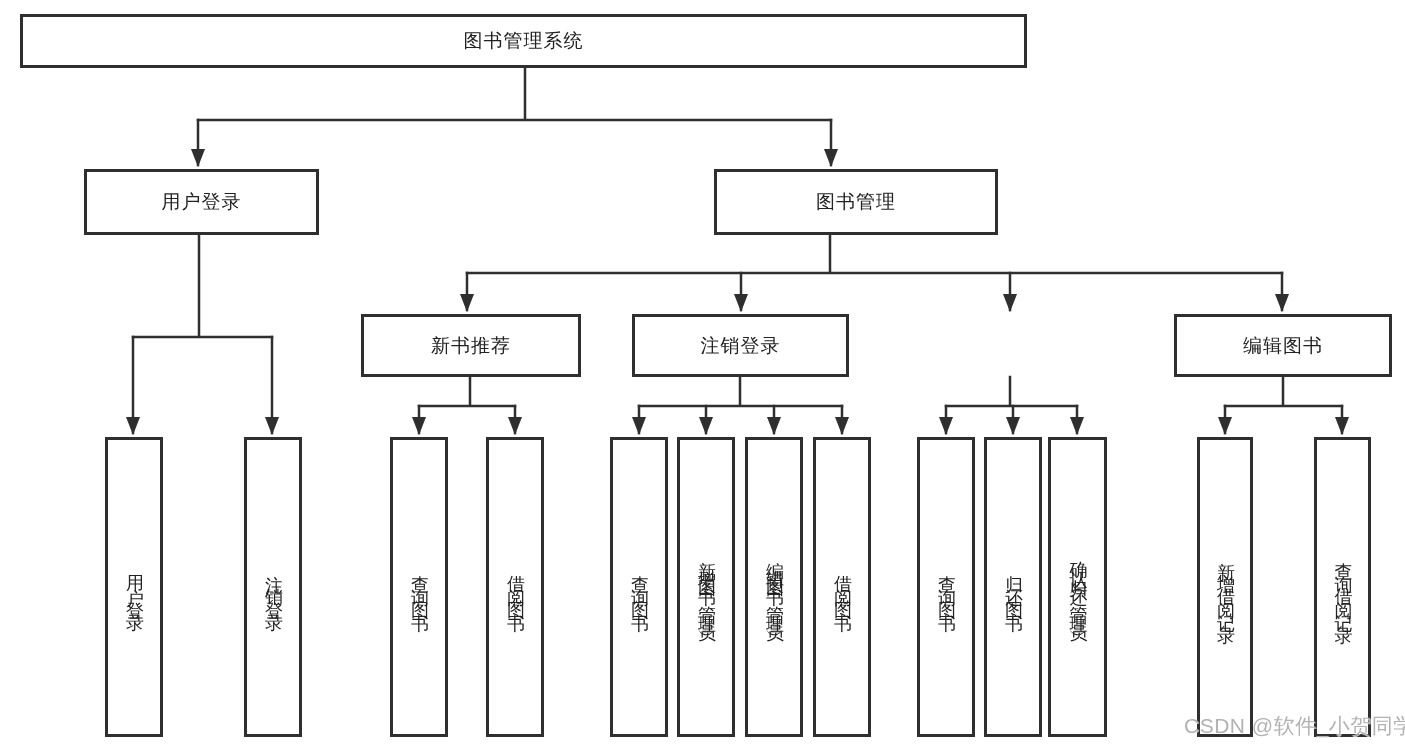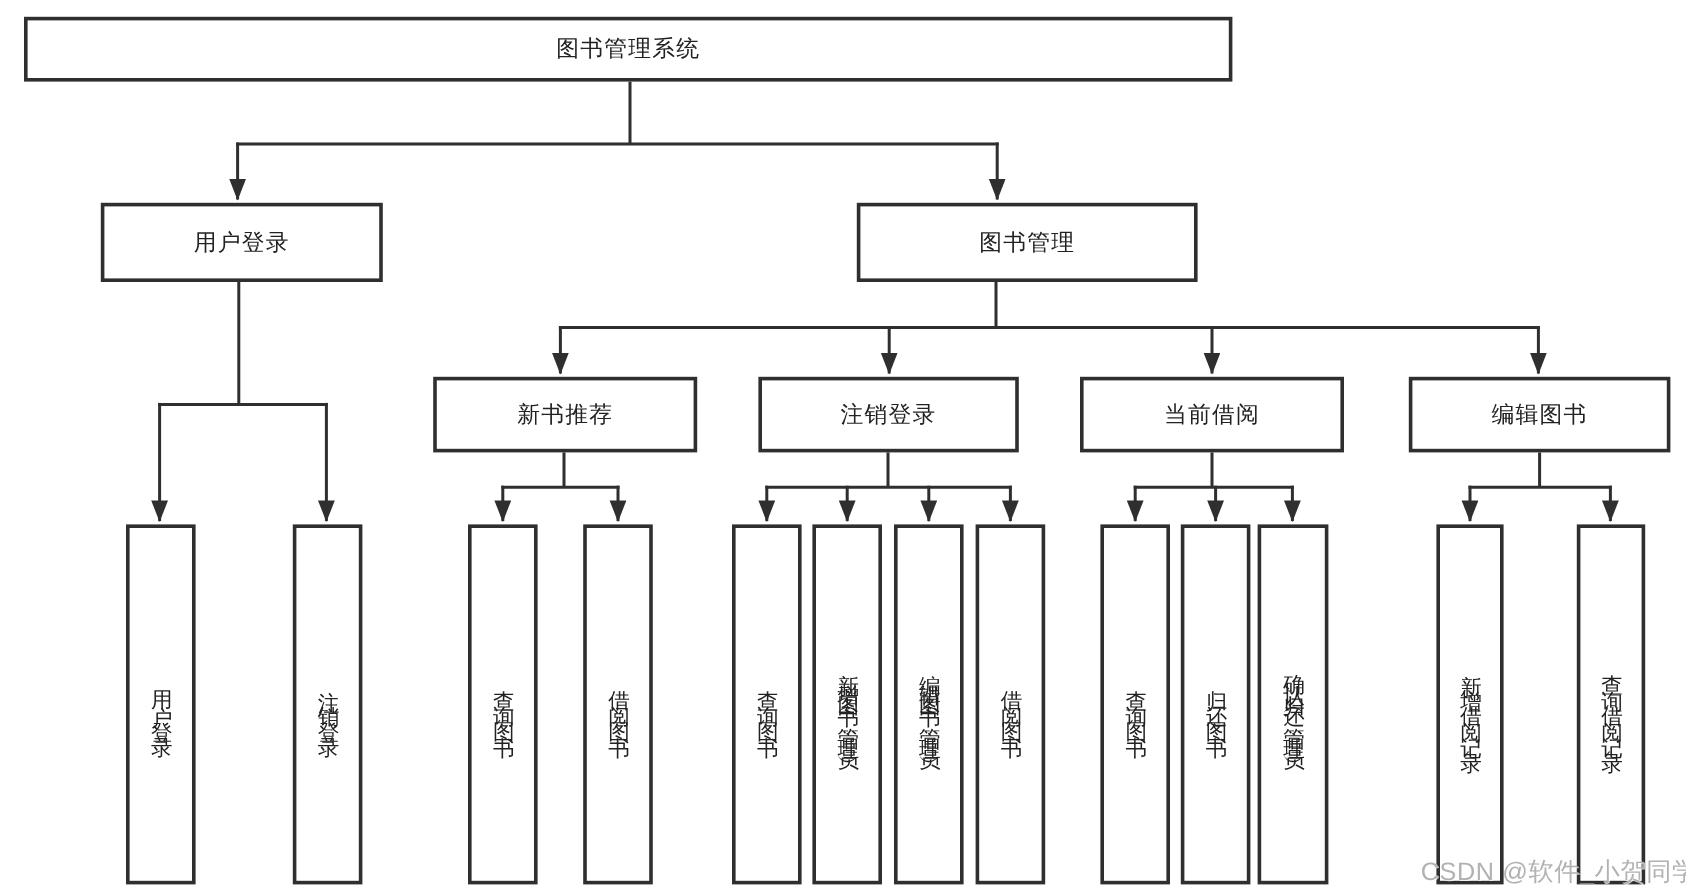--- a/index.html
+++ b/index.html
@@ -105,23 +105,20 @@
   <div class="box" style="left:714px; top:169px; width:284px; height:66px;">
     <span class="hlabel">图书管理</span>
   </div>
 
   <div class="box" style="left:361px; top:314px; width:220px; height:63px;">
     <span class="hlabel">新书推荐</span>
   </div>
   <div class="box" style="left:632px; top:314px; width:217px; height:63px;">
     <span class="hlabel">注销登录</span>
   </div>
-  <div class="box" style="left:900px; top:314px; width:220px; height:63px;">
-    <span class="hlabel">当前借阅</span>
-  </div>
   <div class="box" style="left:1174px; top:314px; width:218px; height:63px;">
     <span class="hlabel">编辑图书</span>
   </div>
 
   <div class="box vbox" style="left:105px; top:437px; width:58px; height:300px;">
     <span class="vlabel">用户登录</span>
   </div>
   <div class="box vbox" style="left:244px; top:437px; width:58px; height:300px;">
     <span class="vlabel">注销登录</span>
   </div>

